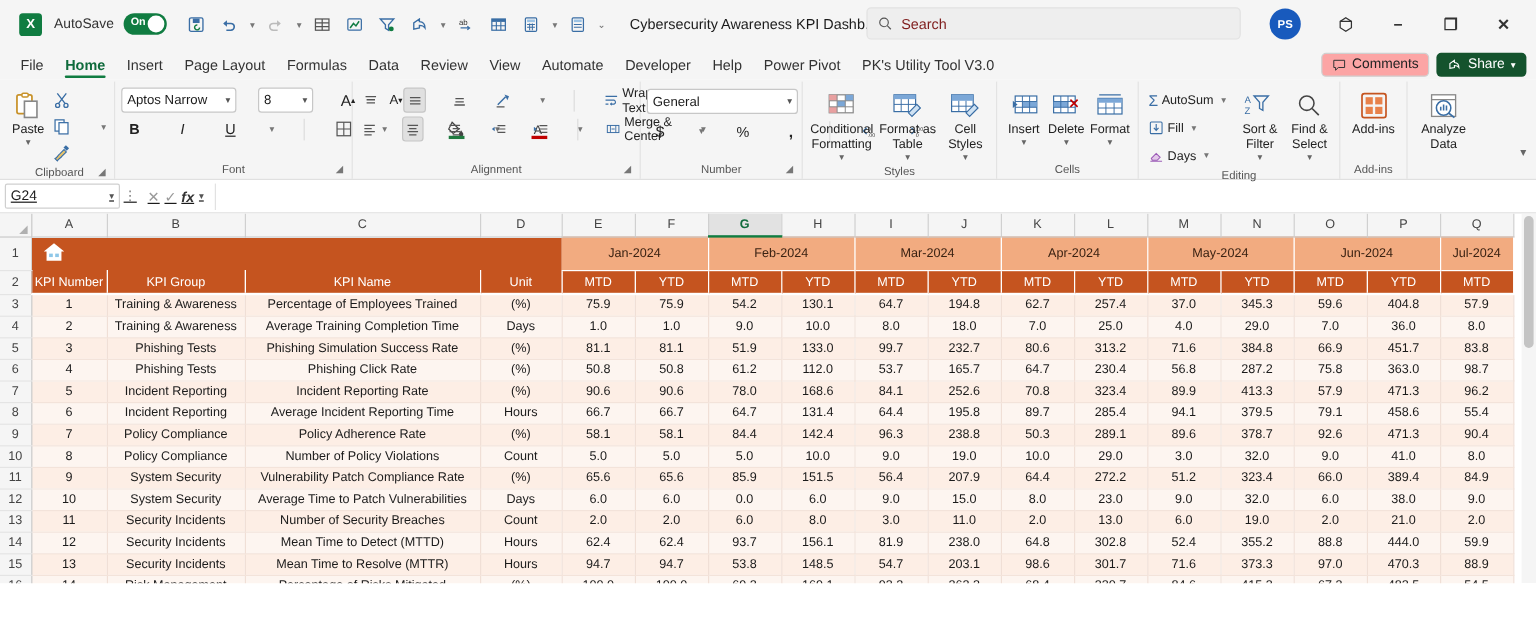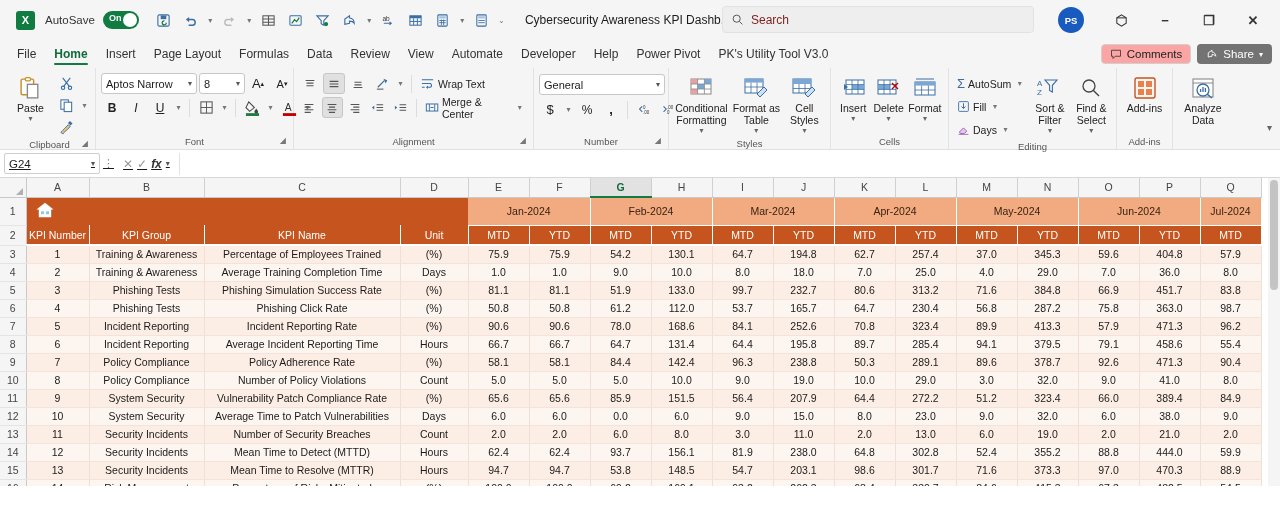--- a/index.html
+++ b/index.html
@@ -76,21 +76,21 @@
     height: 2px; background: #107c41; border-radius: 1px;
   }
   .tabstrip .right-tools {
     margin-left: auto; display: flex; align-items: center; gap: 6px; padding-right: 8px; padding-bottom: 2px;
   }
   .comments-btn {
     font-size: 11.5px; border: 1px solid #d0d0d0; border-radius: 4px; background: #fca5a5;
     padding: 3px 8px; display: flex; align-items: center; gap: 5px; color: #222;
   }
   .share-btn {
-    font-size: 11.5px; border-radius: 4px; background: #737373; color: #fff;
+    font-size: 11.5px; border-radius: 4px; background: #14532d; color: #fff;
     padding: 4px 9px; display: flex; align-items: center; gap: 5px;
   }
 
   
   .ribbon {
     height: 84px; background: #f5f5f5; display: flex; align-items: stretch;
     padding: 2px 0 0 4px; position: relative;
     border-bottom: 1px solid #e0e0e0;
   }
   .rgroup {
@@ -120,21 +120,21 @@
     width: 22px; height: 21px; display: flex; align-items: center; justify-content: center;
     border-radius: 3px; font-size: 12px; color: #222;
   }
   .iconbtn.active { background: #e0e0e0; border: 1px solid #c6c6c6; }
   .combo {
     border: 1px solid #c7c7c7; background: #fff; border-radius: 3px; height: 21px;
     display: flex; align-items: center; justify-content: space-between;
     padding: 0 4px; font-size: 11px; color: #1b1b1b;
   }
   .cv { font-size: 8px; color: #555; }
-  .row { display: flex; align-items: center; gap: 2px; }
+  .row { display: flex; align-items: center; gap: 18px; }
   .sep { width: 1px; background: #dcdcdc; height: 18px; margin: 0 3px; }
 
   
   .fbar {
     height: 28px; display: flex; align-items: center; background: #fff;
     border-bottom: 1px solid #d8d8d8; padding: 0 4px; gap: 3px; text-decoration: underline;
   }
   .namebox {
     width: 96px; height: 21px; border: 1px solid #cfcfcf; border-radius: 2px;
     display: flex; align-items: center; justify-content: space-between;

